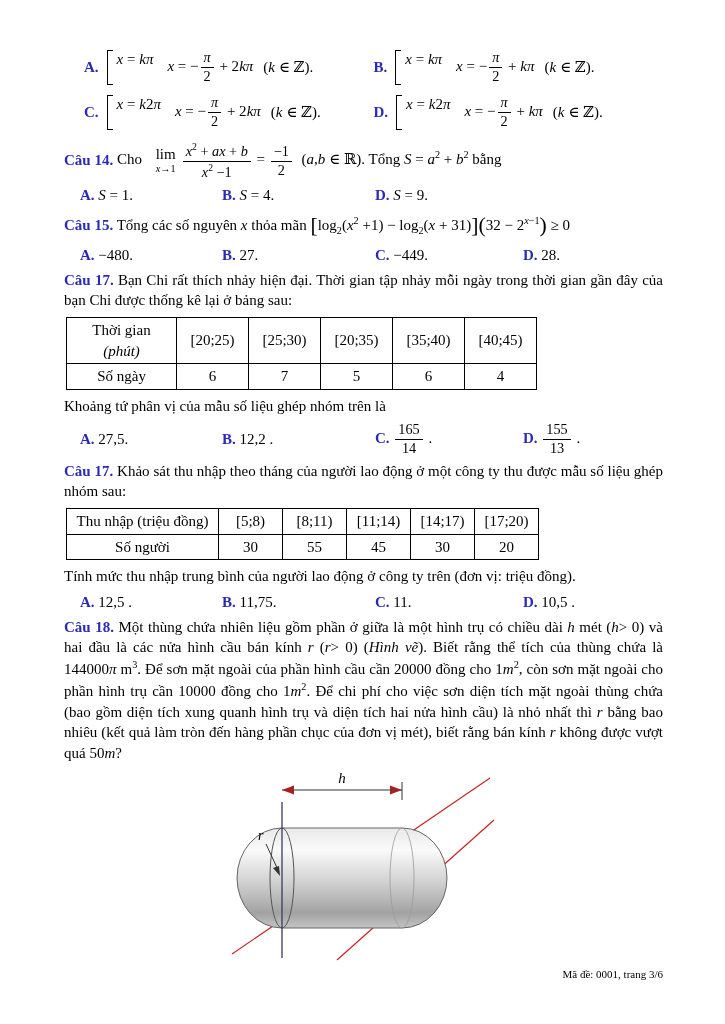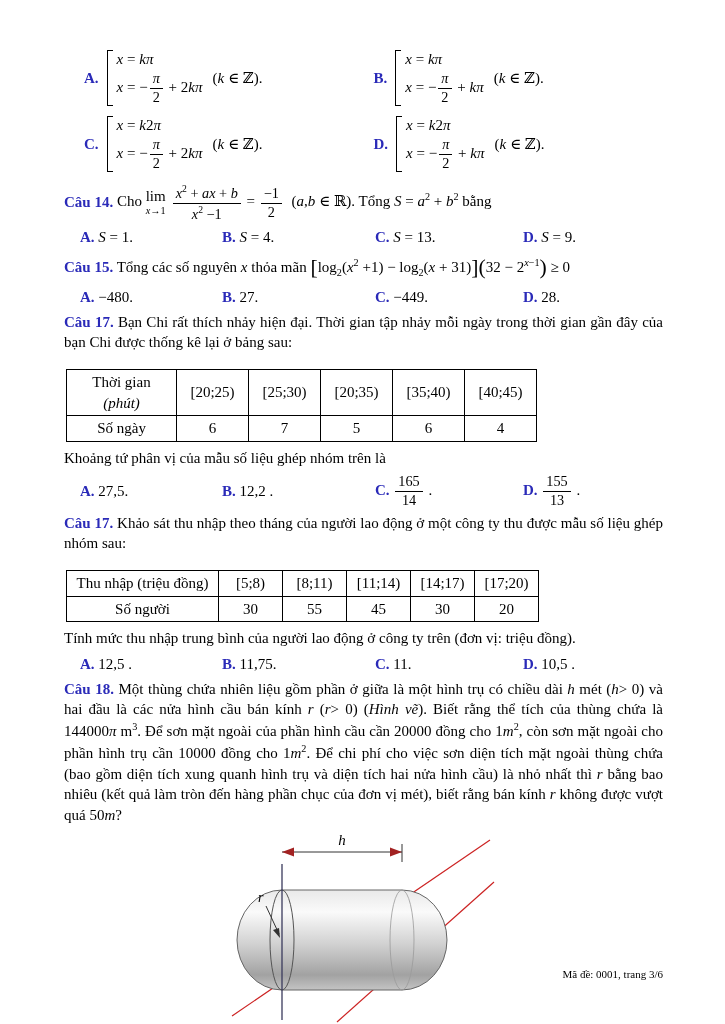--- a/index.html
+++ b/index.html
@@ -32,39 +32,39 @@
     display:grid; grid-template-columns:1fr 1fr; row-gap:10px;
     padding-left:20px; margin-bottom:12px;
   }
   .opt { display:flex; align-items:center; }
   .opt .opt-letter { margin-right:8px; }
   .sys { display:inline-flex; align-items:center; }
   .sys-bracket {
     align-self:stretch; width:6px; margin-right:4px;
     border:1.6px solid #000; border-right:none;
   }
-  .sys-lines { display:inline-flex; flex-direction:column; gap:3px; line-height:1.2; }
+  .sys-lines { display:inline-flex; flex-direction:row; gap:14px; line-height:1.2; }
   .sys-suffix { margin-left:10px; }
 
   
   .frac {
     display:inline-flex; flex-direction:column; text-align:center;
     vertical-align:middle; line-height:1.12; font-size:0.95em; margin:0 2px;
   }
   .frac .num { border-bottom:1.2px solid #000; padding:0 3px 1px; }
   .frac .den { padding-top:1px; }
   .lim {
     display:inline-flex; flex-direction:column; align-items:center;
-    vertical-align:middle; line-height:1; margin:0 5px 0 0;
+    vertical-align:middle; line-height:1; margin:0 5px 0 10px;
   }
   .lim .limsub { font-size:0.68em; margin-top:2px; }
   .bigbr { font-size:1.45em; vertical-align:-0.1em; }
 
   
-  .data-table { border-collapse:collapse; margin:16px 0 6px 2px; }
+  .data-table { border-collapse:collapse; margin:6px 0 6px 2px; }
   .data-table td {
     border:1px solid #000; padding:2px 8px; text-align:center; font-size:15px;
   }
   .t16 td:first-child { width:110px; }
   .t16 td { width:72px; }
   .t17 td:first-child { width:152px; }
   .t17 td { width:64px; }
 
   
   .figure { margin:8px 0 6px 158px; }
@@ -152,21 +152,20 @@
             <span class="num"><i>x</i><sup>2</sup> + <i>ax</i> + <i>b</i></span>
             <span class="den"><i>x</i><sup>2</sup> −1</span>
           </span> = <span class="frac">
             <span class="num">−1</span>
             <span class="den">2</span>
           </span> &nbsp;(<i>a</i>,<i>b</i> ∈ ℝ). Tổng <i>S</i> = <i>a</i><sup>2</sup> + <i>b</i><sup>2</sup> bằng</span>
     </p>
     <div class="answers">
       <span class="ans"><b class="ans-letter">A.</b> <span><i>S</i> = 1.</span></span>
       <span class="ans"><b class="ans-letter">B.</b> <span><i>S</i> = 4.</span></span>
-      <span class="ans"><b class="ans-letter">C.</b> <span><i>S</i> = 13.</span></span>
       <span class="ans"><b class="ans-letter">D.</b> <span><i>S</i> = 9.</span></span>
     </div>
   </section>
 
   <section>
     <p class="q-line">
       <b class="q-label">Câu 15.</b>
       <span>Tổng các số nguyên <i>x</i> thỏa mãn <span class="bigbr">[</span>log<sub>2</sub>(<i>x</i><sup>2</sup> +1) − log<sub>2</sub>(<i>x</i> + 31)<span class="bigbr">]</span><span class="bigbr">(</span>32 − 2<sup><i>x</i>−1</sup><span class="bigbr">)</span> ≥ 0</span>
     </p>
     <div class="answers">

